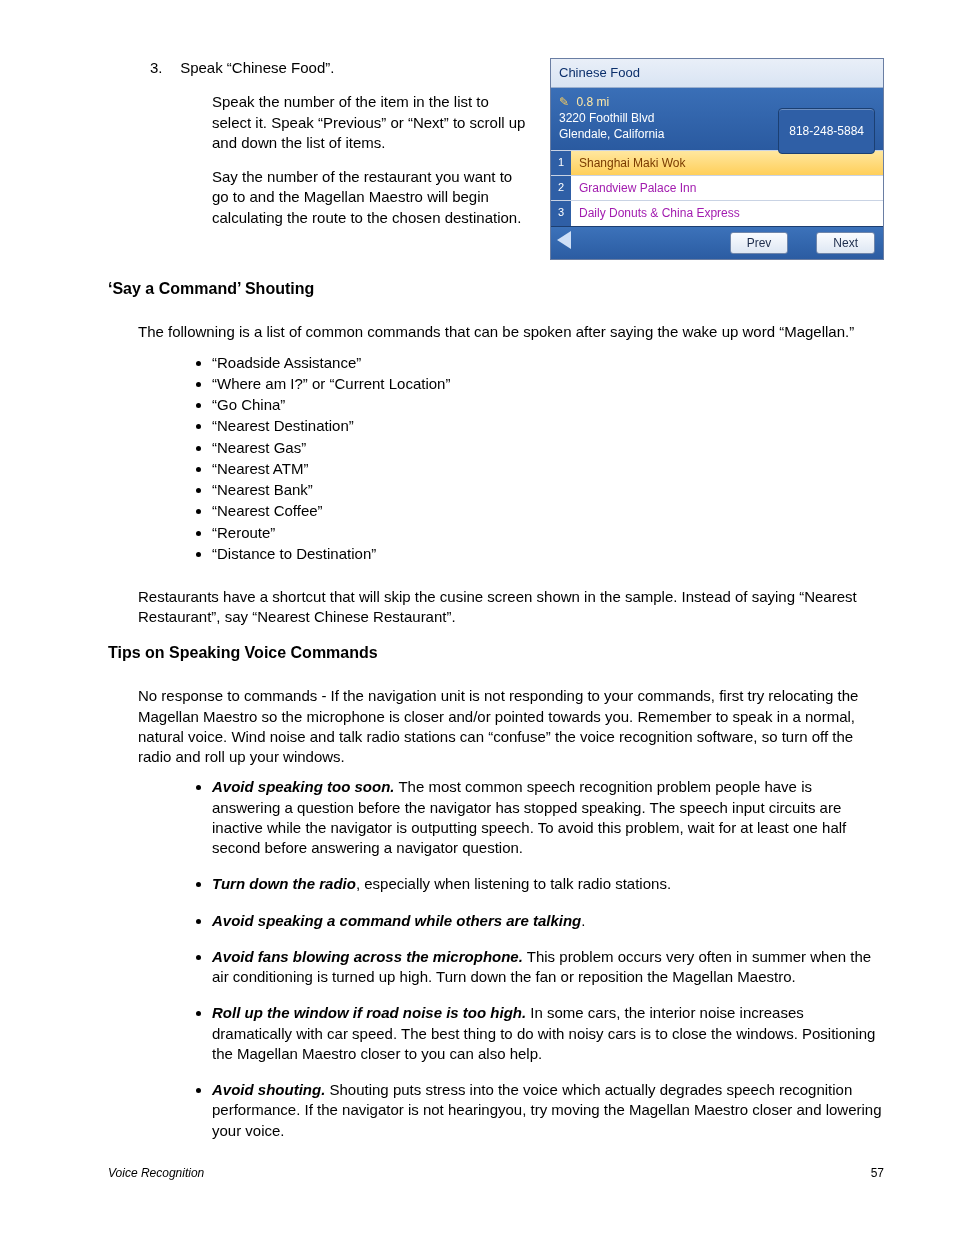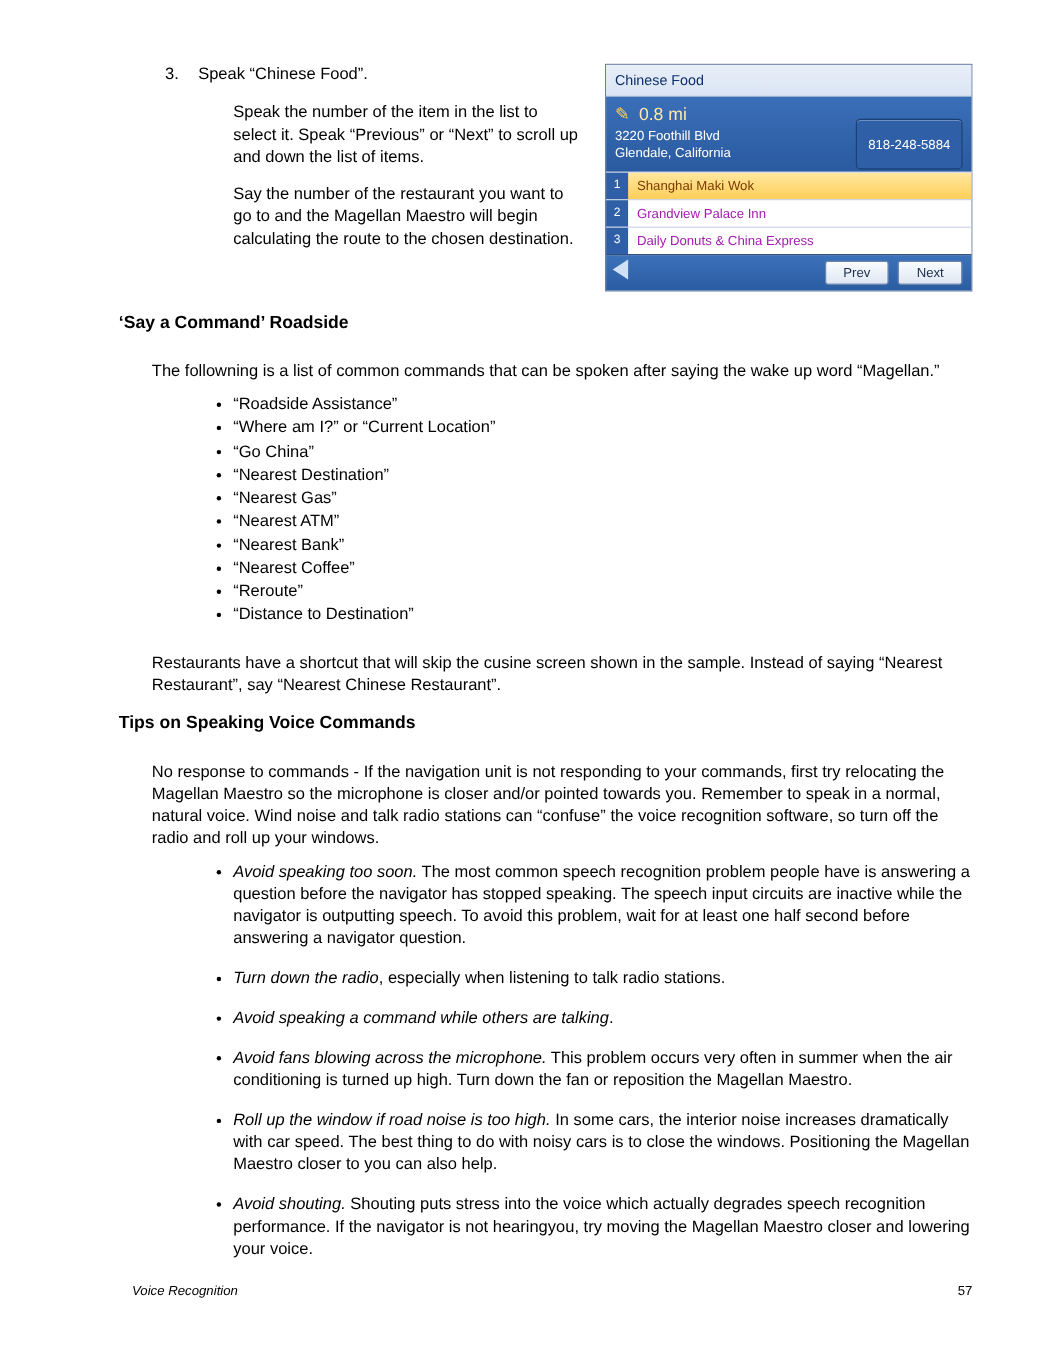--- a/index.html
+++ b/index.html
@@ -13,47 +13,47 @@
   .top-block{display:flex;gap:20px;margin-bottom:18px}
   .step-col{flex:1;padding-left:42px}
   .step-num{display:inline-block;width:26px}
   .step-body{margin-left:62px;margin-top:14px;max-width:340px}
   .sec-h{font-weight:bold;font-size:16px;margin:14px 0 6px;font-family:Arial,Helvetica,sans-serif}
   .para{margin:23px 0 10px 30px}
   ul.cmds{margin:4px 0 10px 104px;padding:0}
   ul.cmds li{list-style:disc;margin:1px 0}
   ul.tips{margin:8px 0 0 104px;padding:0}
   ul.tips li{list-style:disc;margin:0 0 16px 0}
-  .bi{font-weight:normal;font-style:italic}
-  .footer{position:absolute;bottom:54px;left:120px;right:70px;
+  .bi{font-weight:bold;font-style:italic}
+  .footer{position:absolute;bottom:54px;left:108px;right:70px;
     font-size:12px;font-style:italic;display:flex;justify-content:space-between}
   .footer .pg{font-style:normal}
 
   
   .device{width:332px;border:1px solid #6a7ea3;font-size:12px;
     font-family:Tahoma,Arial,sans-serif}
   .dev-title{background:linear-gradient(#e9eff8,#d9e4f3);color:#0b2f6b;
     font-weight:normal;padding:5px 8px;border-bottom:1px solid #9bb0cf;font-size:13px}
   .dev-info{background:linear-gradient(#3a6fb7,#2a5aa0);color:#fff;
     padding:6px 8px 8px;position:relative}
-  .dev-dist{color:#ffe9a7;font-size:16px}
+  .dev-dist{color:#ffe9a7;font-size:12px}
   .pencil{color:#ffcf5a;margin-right:4px}
   .dev-phone{position:absolute;right:8px;top:20px;
     background:#2f5fa6;border:1px solid #1b3f72;border-radius:4px;
     color:#fff;padding:14px 10px;font-size:12px;
     box-shadow:inset 0 1px 0 rgba(255,255,255,.3)}
   .dev-list{background:#fff}
   .dev-row{display:flex;align-items:stretch;border-top:1px solid #c9d3e4}
   .dev-row.sel{background:linear-gradient(#ffe79f,#ffcf5a)}
   .dev-row .n{width:20px;background:#2f5fa6;color:#fff;text-align:center;
     font-size:11px;padding:4px 0}
   .dev-row .t{flex:1;padding:4px 8px;color:#a21caf}
   .dev-row.sel .t{color:#7a3b00}
   .dev-bar{background:linear-gradient(#3c72ba,#2b5ca2);padding:5px 8px;
-    display:flex;justify-content:flex-end;gap:8px;align-items:center;
+    display:flex;justify-content:flex-end;gap:28px;align-items:center;
     border-top:1px solid #1d3e70;position:relative}
   .dev-btn{background:linear-gradient(#fafcff,#dee7f3);border:1px solid #6f86ab;
     border-radius:3px;padding:2px 16px;font-size:12px;color:#1d2d4c}
   .dev-back{position:absolute;left:6px;top:4px;width:0;height:0;
     border-top:9px solid transparent;border-bottom:9px solid transparent;
     border-right:14px solid #cfe0f7}
 </style>
 </head>
 <body>
 
@@ -93,21 +93,21 @@
         </div>
       </div>
     <div class="dev-bar">
       <div class="dev-back"></div>
       <div class="dev-btn">Prev</div>
       <div class="dev-btn">Next</div>
     </div>
   </div>
 </div>
 
-<div class="sec-h">‘Say a Command’ Roadside</div>
+<div class="sec-h">‘Say a Command’ Shouting</div>
 <div class="para">The followning is a list of common commands that can be spoken after saying the wake up word “Magellan.”</div>
 <ul class="cmds">
     <li>“Roadside Assistance”</li>
     <li>“Where am I?” or “Current Location”</li>
     <li>“Go China”</li>
     <li>“Nearest Destination”</li>
     <li>“Nearest Gas”</li>
     <li>“Nearest ATM”</li>
     <li>“Nearest Bank”</li>
     <li>“Nearest Coffee”</li>

